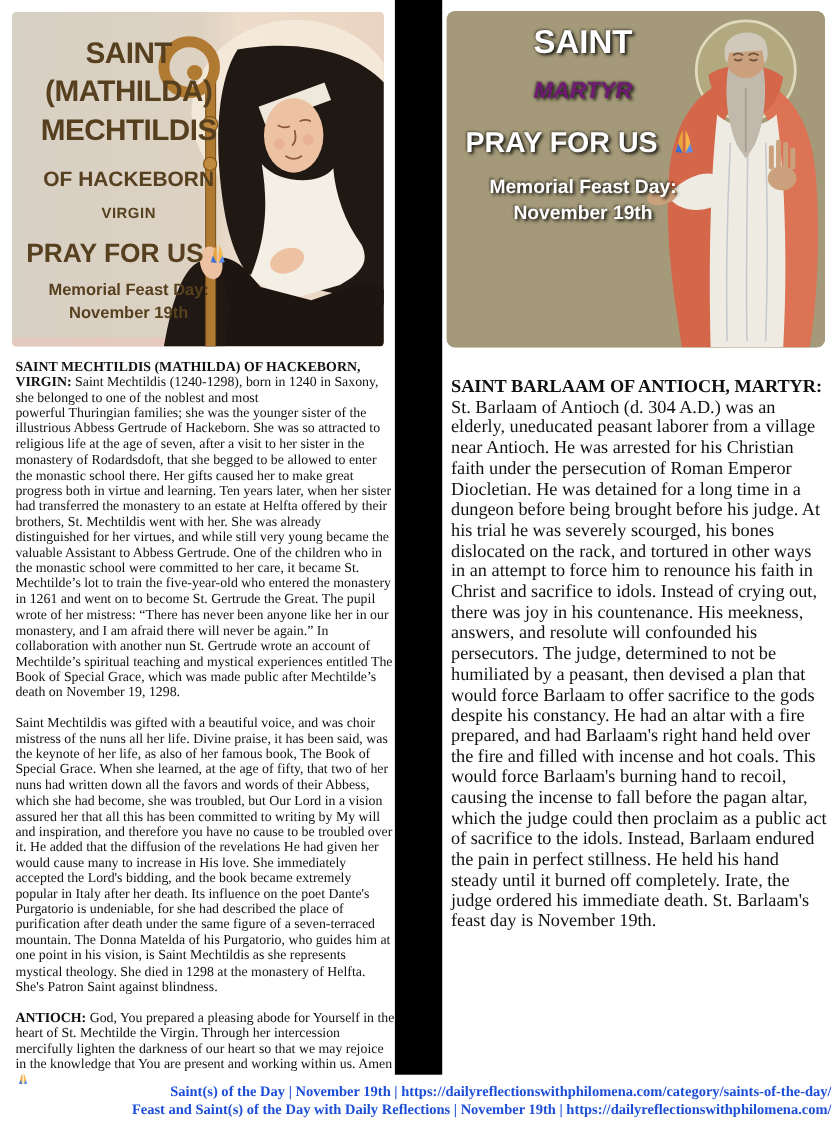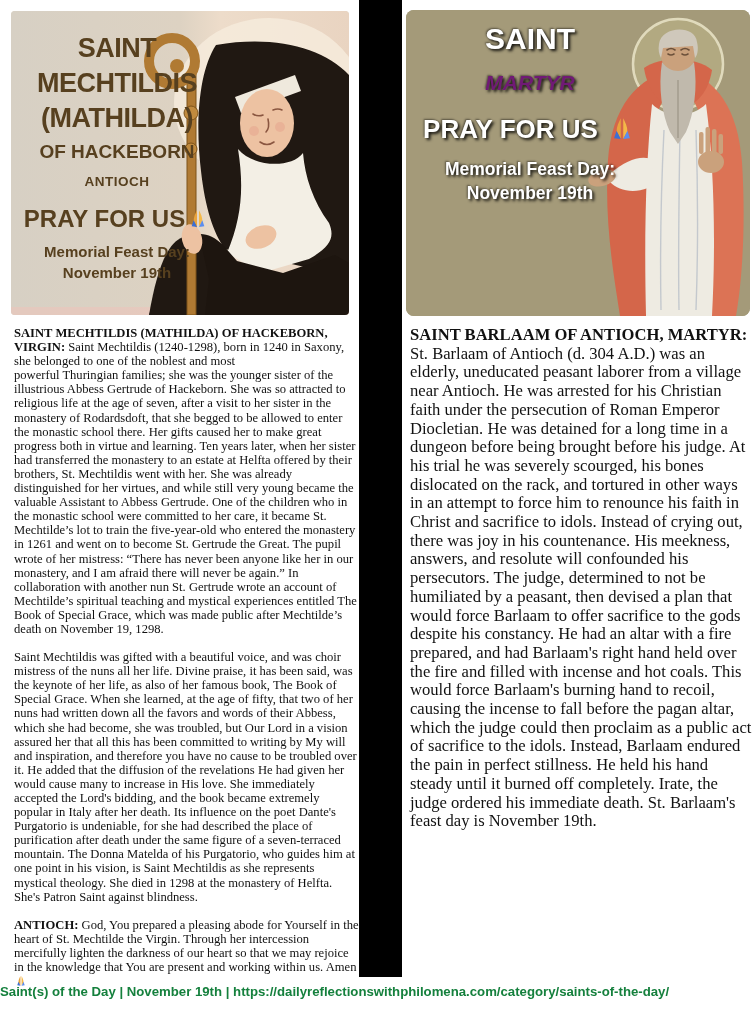--- a/index.html
+++ b/index.html
@@ -14,21 +14,21 @@
   .poster { position:absolute; overflow:hidden; }
   .poster svg.art { position:absolute; left:0; top:0; width:100%; height:100%; }
   .poster-left { left:11px; top:11px; width:338px; height:304px; border-radius:4px; background:#ddd2c3; }
   .poster-right { left:406px; top:10px; width:344px; height:306px; border-radius:8px; background:#a89f7e; }
 
   .lp-text {
     position:absolute; left:0; top:20px; width:212px; text-align:center;
     font-family:"Liberation Sans", sans-serif; font-weight:bold; color:#57401f;
   }
   .lp-title { font-size:27px; line-height:1.3; letter-spacing:-0.5px; }
-  .lp-sub   { font-size:19px; margin-top:5px; }
+  .lp-sub   { font-size:19px; margin-top:17px; }
   .lp-rank  { font-size:13.5px; margin-top:11px; letter-spacing:0.5px; }
   .lp-pray  { font-size:24px; margin-top:16px; display:flex; justify-content:center; align-items:center; gap:1px; }
   .lp-feast { font-size:15px; margin-top:9px; line-height:1.3; }
 
   .rp-text {
     position:absolute; left:2px; top:12px; width:244px; text-align:center;
     font-family:"Liberation Sans", sans-serif; font-weight:bold; color:#fff;
     text-shadow: 2px 2px 3px rgba(0,0,0,0.85), -1px -1px 2px rgba(0,0,0,0.45);
   }
   .rp-title { font-size:30px; line-height:1.15; margin-bottom:14px; }
@@ -37,29 +37,29 @@
   .rp-feast { font-size:17.5px; margin-top:13px; line-height:1.32; }
 
   .icon-sm { width:14px; height:14px; vertical-align:-2px; }
   .icon-md { width:24px; height:24px; }
   .icon-lg { width:30px; height:30px; }
 
   
   .article-left  { position:absolute; left:14px;  top:326px; width:346px; }
   .article-left p  { font-size:12.6px; line-height:14.1px; margin-bottom:14px; }
   .article-right { position:absolute; left:410px; top:326px; width:342px; }
-  .article-right p { font-size:16.6px; line-height:18.7px; margin-bottom:18px; }
+  .article-right p { font-size:16.6px; line-height:18.7px; margin-bottom:18px;margin-top:16px; }
   .prewrap { white-space:pre-line; }
   strong { font-weight:bold; }
 
   
   .footer {
-    position:absolute; left:0; top:984px; width:756px; text-align:left;
-    font-family:Liberation Sans, sans-serif; font-weight:bold;
-    font-size:13.2px; line-height:16.5px; color:#15803d;
+    position:absolute; left:0; top:984px; width:756px; text-align:right;
+    font-family:Liberation Serif, serif; font-weight:bold;
+    font-size:13.2px; line-height:16.5px; color:#1d4ed8;
   }
 </style>
 </head>
 <body>
 
 <div class="page">
 
   <div class="poster poster-left">
     <svg class="art" viewBox="0 0 338 304" preserveAspectRatio="none">
       <defs>
@@ -97,24 +97,24 @@
       <circle cx="180" cy="102" r="7" fill="#c08a3e" stroke="#7d531a" stroke-width="1"></circle>
       <circle cx="180" cy="138" r="6" fill="#c08a3e" stroke="#7d531a" stroke-width="1"></circle>
       <circle cx="161" cy="50" r="23" fill="none" stroke="#b07a33" stroke-width="10"></circle>
       <circle cx="166" cy="55" r="7" fill="#b07a33"></circle>
 
       <ellipse cx="181" cy="228" rx="10" ry="15" fill="#edc2a2" transform="rotate(-12 181 228)"></ellipse>
       <ellipse cx="250" cy="226" rx="16" ry="11" fill="#edc2a2" transform="rotate(-22 250 226)"></ellipse>
     </svg>
     <div class="lp-text">
       <div class="lp-title">SAINT</div>
+      <div class="lp-title">(MATHILDA)</div>
       <div class="lp-title">MECHTILDIS</div>
-      <div class="lp-title">(MATHILDA)</div>
       <div class="lp-sub">OF HACKEBORN</div>
-      <div class="lp-rank">ANTIOCH</div>
+      <div class="lp-rank">VIRGIN</div>
       <div class="lp-pray">
         <span>PRAY FOR US</span>
         <svg class="icon-md" viewBox="0 0 36 36">
           <path d="M16.5 5 C14 10 11.5 15 11.5 21 L16.5 30 Z" fill="#e8a33d"></path>
           <path d="M19.5 5 C22 10 24.5 15 24.5 21 L19.5 30 Z" fill="#f4b848"></path>
           <path d="M11.5 20 L16.5 30 L8.5 29 Z" fill="#3b6fd4"></path>
           <path d="M24.5 20 L19.5 30 L27.5 29 Z" fill="#5b8def"></path>
         </svg>
       </div>
       <div class="lp-feast">Memorial Feast Day:</div>
@@ -204,15 +204,16 @@
 
   <div class="article-right">
     <p>
       <strong>SAINT BARLAAM OF ANTIOCH, MARTYR:</strong>
       <span>St. Barlaam of Antioch (d. 304 A.D.) was an elderly, uneducated peasant laborer from a village near Antioch. He was arrested for his Christian faith under the persecution of Roman Emperor Diocletian. He was detained for a long time in a dungeon before being brought before his judge. At his trial he was severely scourged, his bones dislocated on the rack, and tortured in other ways in an attempt to force him to renounce his faith in Christ and sacrifice to idols. Instead of crying out, there was joy in his countenance. His meekness, answers, and resolute will confounded his persecutors. The judge, determined to not be humiliated by a peasant, then devised a plan that would force Barlaam to offer sacrifice to the gods despite his constancy. He had an altar with a fire prepared, and had Barlaam's right hand held over the fire and filled with incense and hot coals. This would force Barlaam's burning hand to recoil, causing the incense to fall before the pagan altar, which the judge could then proclaim as a public act of sacrifice to the idols. Instead, Barlaam endured the pain in perfect stillness. He held his hand steady until it burned off completely. Irate, the judge ordered his immediate death. St. Barlaam's feast day is November 19th.</span>
     </p>
   </div>
 
   <div class="footer">
     <div>Saint(s) of the Day | November 19th | https://dailyreflectionswithphilomena.com/category/saints-of-the-day/</div>
+    <div>Feast and Saint(s) of the Day with Daily Reflections | November 19th | https://dailyreflectionswithphilomena.com/</div>
   </div>
 
 </div>
 
 </body></html>

